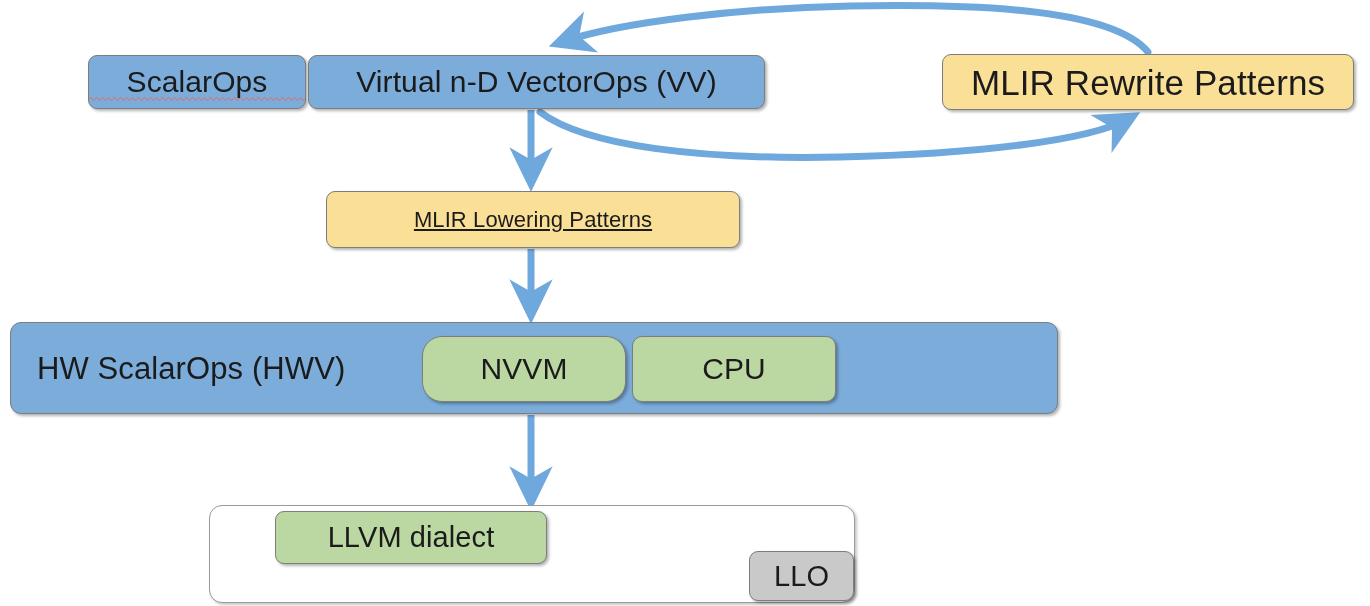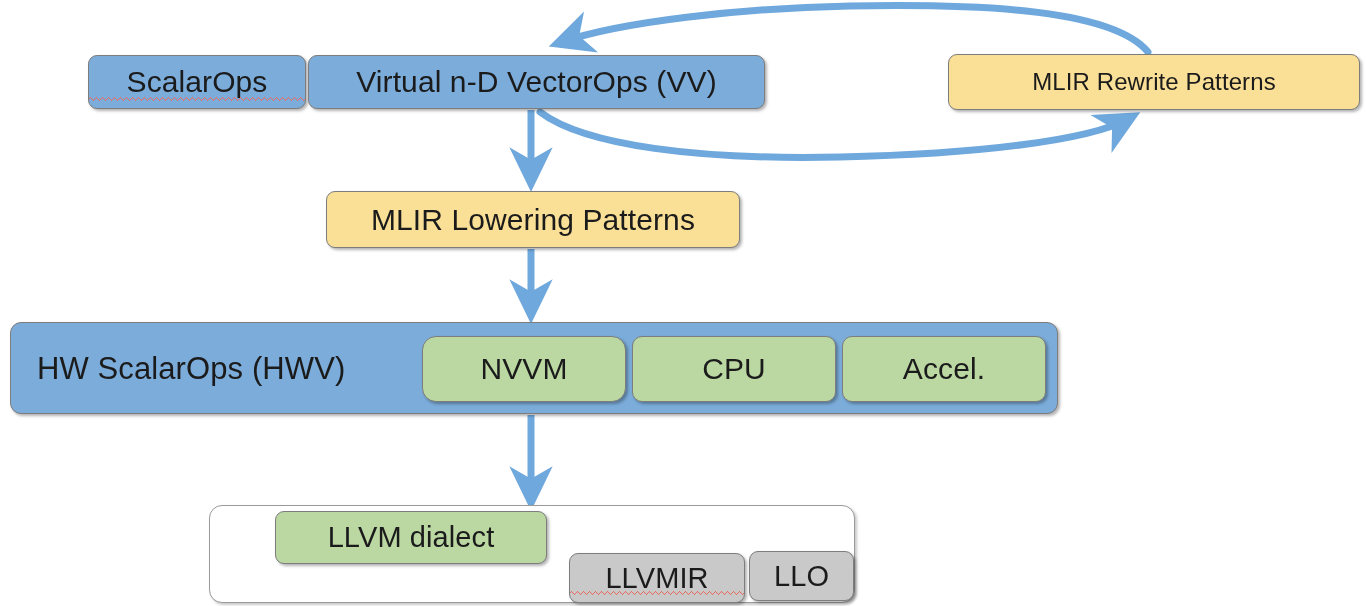--- a/index.html
+++ b/index.html
@@ -66,31 +66,31 @@
   #arrows {
     position: absolute;
     left: 0; top: 0;
     width: 1370px; height: 606px;
     pointer-events: none;
   }
 
   
   #node-scalarops         { left: 88px;  top: 55px;  width: 218px; height: 54px; font-size: 30px; }
   #node-virtual-vectorops { left: 308px; top: 55px;  width: 457px; height: 54px; font-size: 30px; }
-  #node-rewrite-patterns  { left: 942px; top: 54px;  width: 412px; height: 56px; font-size: 24px; margin-left: 6px; }
-  #node-lowering-patterns { left: 326px; top: 191px; width: 414px; height: 57px; font-size: 30px; }
+  #node-rewrite-patterns  { left: 942px; top: 54px;  width: 412px; height: 56px; font-size: 35px; }
+  #node-lowering-patterns { left: 326px; top: 191px; width: 414px; height: 57px; font-size: 22px; text-decoration: underline; }
 
   #node-hw-vectorops {
     left: 10px; top: 322px; width: 1048px; height: 92px;
     justify-content: flex-start;
     padding-left: 26px;
     font-size: 31px;
     border-radius: 11px;
   }
-  #node-nvvm  { left: 422px; top: 336px; width: 204px; height: 66px; font-size: 30px; border-radius: 14px; }
+  #node-nvvm  { left: 422px; top: 336px; width: 204px; height: 66px; font-size: 30px; border-radius: 20px; }
   #node-cpu   { left: 632px; top: 336px; width: 204px; height: 66px; font-size: 30px; border-radius: 10px; }
   #node-accel { left: 842px; top: 336px; width: 204px; height: 66px; font-size: 30px; border-radius: 10px; }
 
   #node-bottom-container {
     left: 209px; top: 505px; width: 646px; height: 98px;
     border-radius: 13px;
     border: 1.5px solid #9a9a9a;
     box-shadow: 2px 2px 3px rgba(0,0,0,0.22);
   }
   #node-llvm-dialect { left: 275px; top: 511px; width: 272px; height: 53px; font-size: 29px; }
@@ -144,30 +144,23 @@
   </div>
 
   <div class="node green" id="node-nvvm">
     <span>NVVM</span>
   </div>
 
   <div class="node green" id="node-cpu">
     <span>CPU</span>
   </div>
 
-  <div class="node green" id="node-accel">
-    <span>Accel.</span>
-  </div>
 
   <div class="node green" id="node-llvm-dialect">
     <span>LLVM dialect</span>
   </div>
 
-  <div class="node gray" id="node-llvmir">
-    <span>LLVMIR</span>
-    <span class="squiggle"></span>
-  </div>
 
   <div class="node gray" id="node-llo">
     <span>LLO</span>
   </div>
 
 </div>
 
 </body></html>

